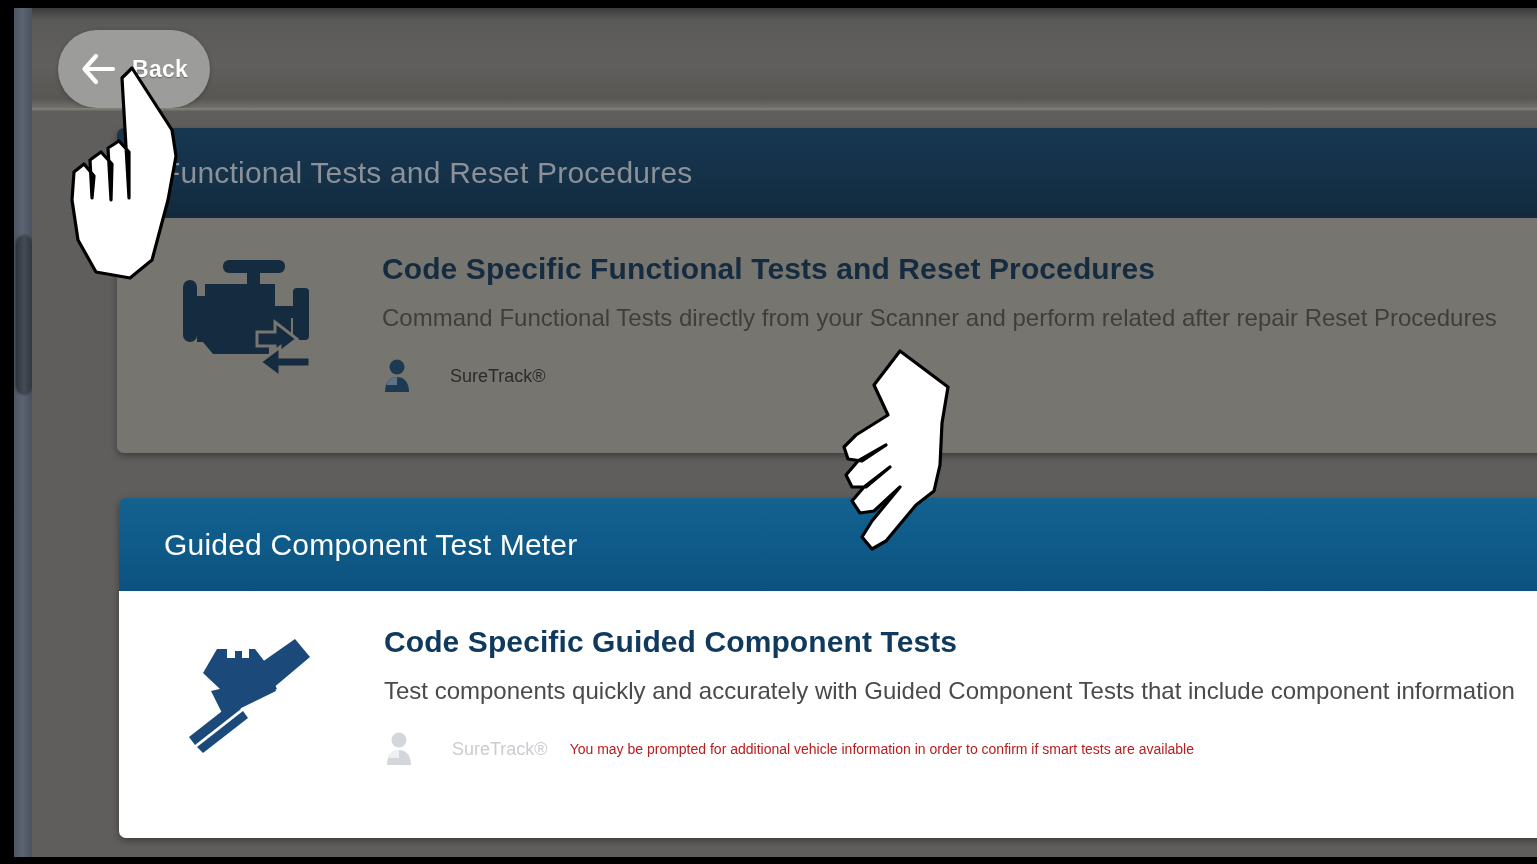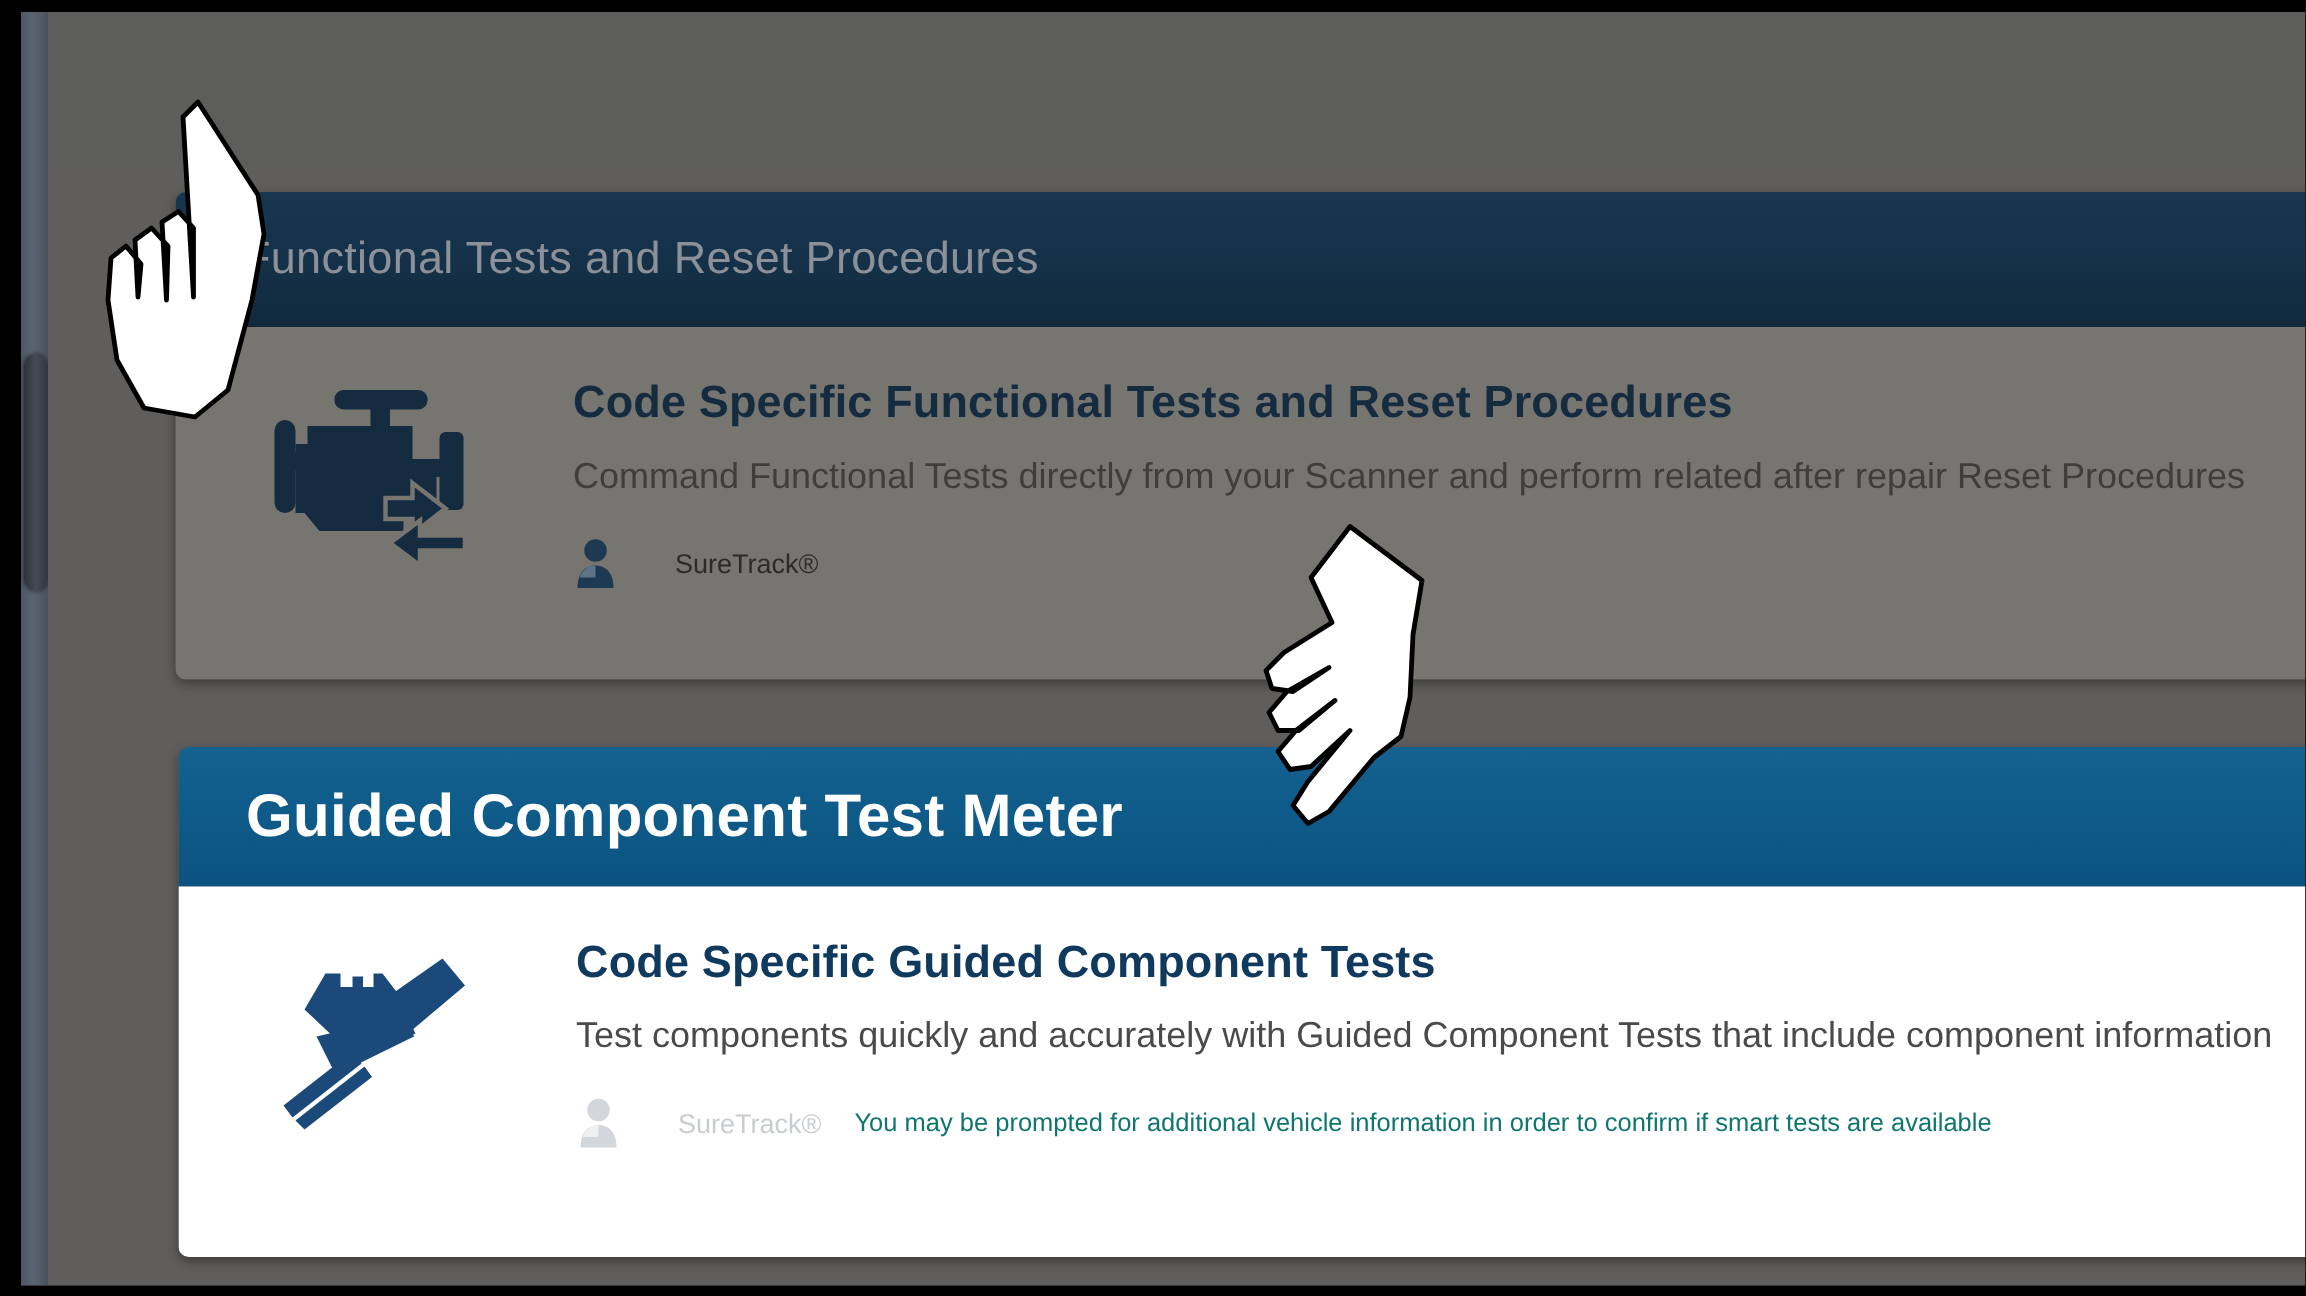--- a/index.html
+++ b/index.html
@@ -122,22 +122,22 @@
     width: 1500px; height: 340px;
   }
   .card2 .card-header {
     height: 93px;
     background: linear-gradient(to bottom, #15618f 0%, #0f5c8a 40%, #0c5280 100%);
     display: flex; align-items: center;
     padding-left: 45px;
   }
   .card2 .card-header-title {
     color: #ffffff;
-    font-size: 40px;
-    font-weight: bold;
+    font-size: 30px;
+    font-weight: normal;
     letter-spacing: .2px;
   }
   .card2 .card-body {
     height: 247px;
     background: #ffffff;
     display: flex;
     padding: 22px 0 0 0;
   }
 
   .card-icon-col {
@@ -178,22 +178,22 @@
     white-space: nowrap;
   }
   .suretrack-icon { width: 30px; height: 36px; flex: 0 0 auto; }
   .suretrack-label {
     font-size: 18px;
     margin-left: 24px;
   }
   .card1 .suretrack-label { color: #2b2b2b; }
   .card2 .suretrack-label { color: #c9ccd1; }
   .suretrack-note {
-    font-size: 17px;
-    color: #0f766e;
+    font-size: 14px;
+    color: #b91c1c;
     margin-left: 8px;
   }
 
   
   .hand {
     position: absolute;
     pointer-events: none;
   }
   .hand1 { left: 60px; top: 60px; width: 150px; height: 250px; }
   .hand2 { left: 830px; top: 345px; width: 150px; height: 225px; }
@@ -201,20 +201,31 @@
 </head>
 <body>
 
 <div id="screen">
   <div class="app-frame">
 
     <div class="left-rail">
       <div class="rail-scroll-thumb"></div>
     </div>
 
+    <div class="topbar">
+      <div class="back-button">
+        <span class="back-arrow">
+          <svg viewBox="0 0 38 34" width="38" height="34" aria-hidden="true">
+            <path d="M16 4 L4.5 17 L16 30" fill="none" stroke="#ffffff" stroke-width="4.2" stroke-linecap="round" stroke-linejoin="round"></path>
+            <line x1="5" y1="17" x2="33" y2="17" stroke="#ffffff" stroke-width="4.2" stroke-linecap="round"></line>
+          </svg>
+        </span>
+        <span class="back-label">Back</span>
+      </div>
+    </div>
 
     <div class="content">
 
       <div class="card card1">
         <div class="card-header">
           <span class="card-header-title">Functional Tests and Reset Procedures</span>
         </div>
         <div class="card-body">
           <div class="card-icon-col">
             <span>

